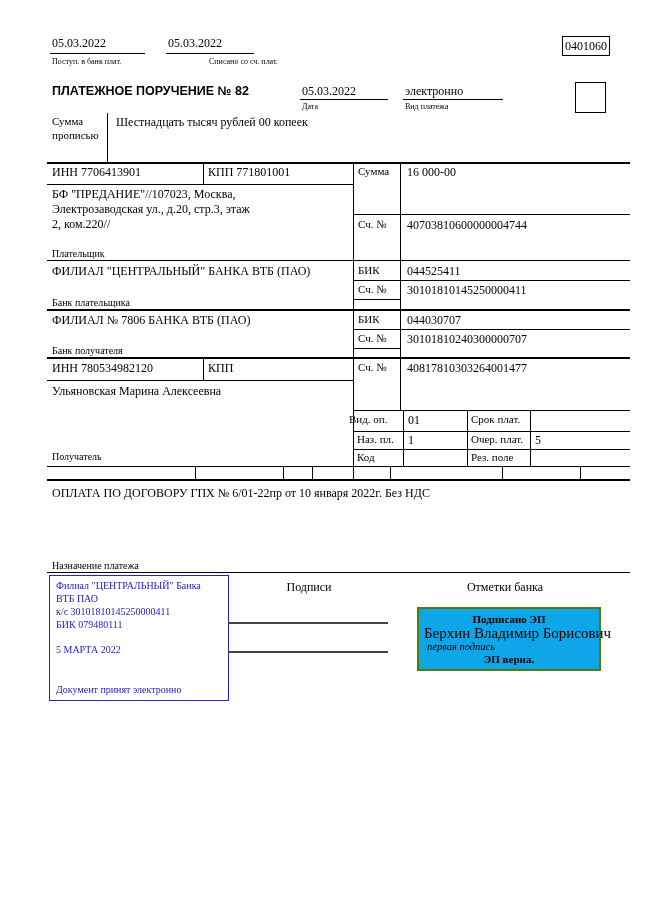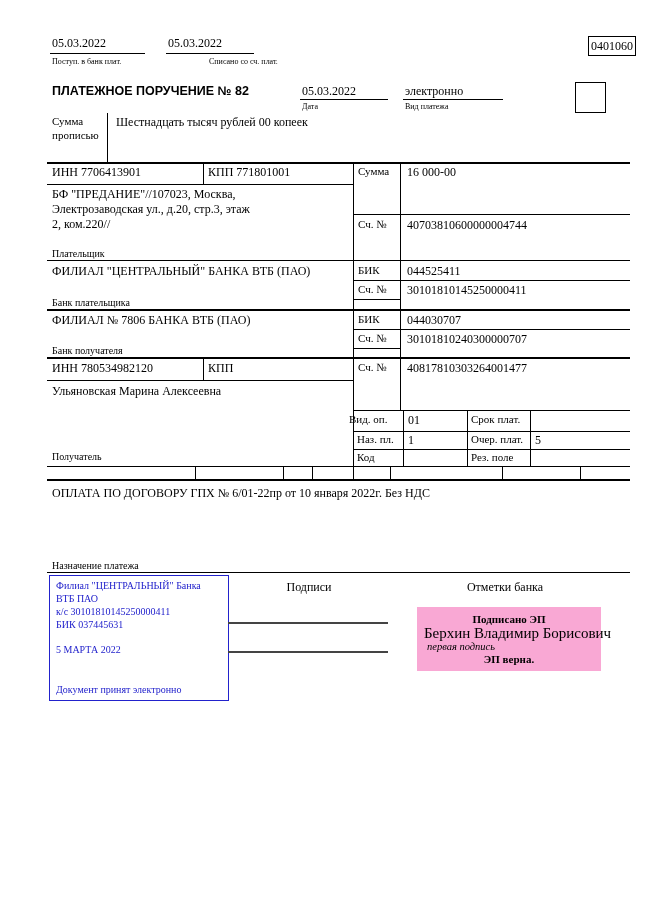--- a/index.html
+++ b/index.html
@@ -10,40 +10,40 @@
   .hl2{position:absolute;background:#000;height:2px;}
   .vl{position:absolute;background:#000;width:1px;}
   .t8{font-size:8px;line-height:9px;}
   .t10{font-size:10px;line-height:11px;}
   .t11{font-size:11px;line-height:12px;}
   .t12{font-size:12px;line-height:14px;}
   .title{font-family:"Liberation Sans",sans-serif;font-weight:bold;font-size:12.5px;}
   .blue{color:#2222cc;}
   .bluebox{position:absolute;border:1px solid #2222cc;background:#fff;}
   .blackbox{position:absolute;border:1px solid #000;background:#fff;}
-  .stampbox{position:absolute;border:2px solid #f9a8d4;background:#f9a8d4;}
+  .stampbox{position:absolute;border:2px solid #4d7c0f;background:#0ea5e9;}
   .center{text-align:center;}
   .b{font-weight:bold;}
   .i{font-style:italic;}
   .sigline{position:absolute;background:#444;height:2px;}
 </style>
 </head>
 <body>
 
 <div class="page">
 
   <div class="abs t12" style="left:52px;top:36px;">05.03.2022</div>
   <div class="hl" style="left:50px;top:53px;width:95px;"></div>
   <div class="abs t8" style="left:52px;top:57px;">Поступ. в банк плат.</div>
 
   <div class="abs t12" style="left:168px;top:36px;">05.03.2022</div>
   <div class="hl" style="left:166px;top:53px;width:88px;"></div>
   <div class="abs t8" style="left:168px;top:57px;margin-left:41px;">Списано со сч. плат.</div>
 
-  <div class="blackbox t12 center" style="left:588px;top:36px;width:46px;height:18px;line-height:18px;">0401060</div>
+  <div class="blackbox t12 center" style="left:562px;top:36px;width:46px;height:18px;line-height:18px;">0401060</div>
 
   <div class="abs title" style="left:52px;top:84px;text-align:right;">ПЛАТЕЖНОЕ ПОРУЧЕНИЕ № 82</div>
   <div class="abs t12" style="left:302px;top:84px;">05.03.2022</div>
   <div class="hl" style="left:300px;top:99px;width:88px;"></div>
   <div class="abs t8" style="left:302px;top:102px;">Дата</div>
   <div class="abs t12" style="left:405px;top:84px;">электронно</div>
   <div class="hl" style="left:403px;top:99px;width:100px;"></div>
   <div class="abs t8" style="left:405px;top:102px;">Вид платежа</div>
   <div class="blackbox" style="left:575px;top:82px;width:29px;height:29px;"></div>
 
@@ -133,21 +133,21 @@
   <div class="hl2" style="left:47px;top:479px;width:583px;"></div>
 
   <div class="abs t12" style="left:52px;top:486px;">ОПЛАТА ПО ДОГОВОРУ ГПХ № 6/01-22пр от 10 января 2022г. Без НДС</div>
   <div class="abs t10" style="left:52px;top:560px;">Назначение платежа</div>
   <div class="hl" style="left:47px;top:572px;width:583px;"></div>
 
   <div class="bluebox" style="left:49px;top:575px;width:178px;height:124px;">
     <div class="abs t10 blue" style="left:6px;top:4px;">Филиал "ЦЕНТРАЛЬНЫЙ" Банка</div>
     <div class="abs t10 blue" style="left:6px;top:17px;">ВТБ ПАО</div>
     <div class="abs t10 blue" style="left:6px;top:30px;">к/с 30101810145250000411</div>
-    <div class="abs t10 blue" style="left:6px;top:43px;">БИК 037445631</div>
+    <div class="abs t10 blue" style="left:6px;top:43px;">БИК 079480111</div>
     <div class="abs t10 blue" style="left:6px;top:68px;">5 МАРТА 2022</div>
     <div class="abs t10 blue" style="left:6px;top:108px;">Документ принят электронно</div>
   </div>
 
   <div class="abs t12 center" style="left:230px;top:580px;width:158px;">Подписи</div>
   <div class="abs t12 center" style="left:410px;top:580px;width:190px;">Отметки банка</div>
 
   <div class="sigline" style="left:228px;top:622px;width:160px;"></div>
   <div class="sigline" style="left:228px;top:651px;width:160px;"></div>
 

